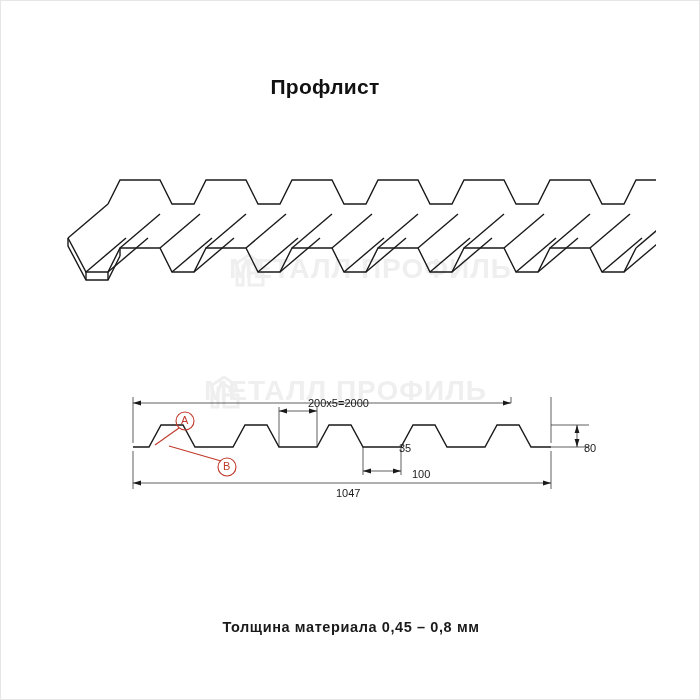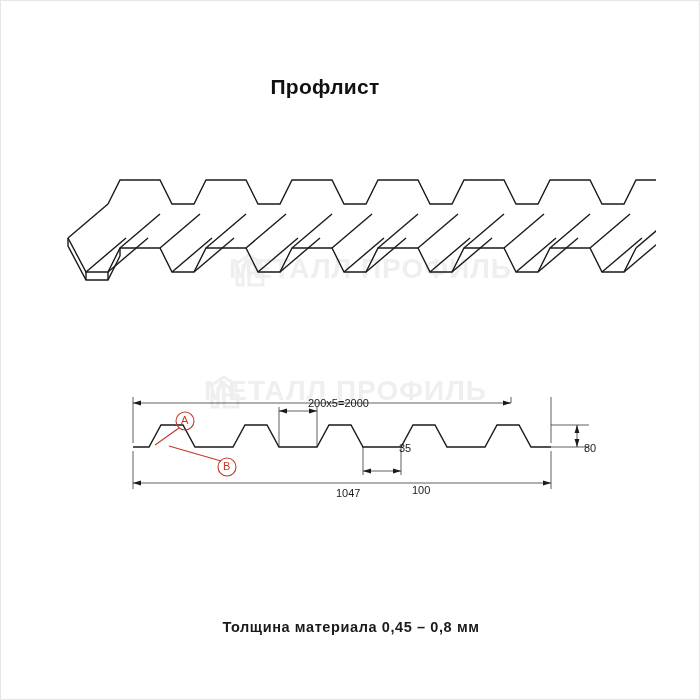--- a/index.html
+++ b/index.html
@@ -299,17 +299,17 @@
       </g>
     </svg>
 
     <div class="lbl" style="left:70px; top:31px; color:#c0392b; font-size:11px;">A</div>
     <div class="lbl" style="left:112px; top:77px; color:#c0392b; font-size:11px;">B</div>
   </div>
 
   <div class="lbl" style="position:absolute; left:307px; top:396px;">200х5=2000</div>
   <div class="lbl" style="position:absolute; left:398px; top:405px;margin-top:36px;">35</div>
   <div class="lbl" style="position:absolute; left:335px; top:486px;">1047</div>
-  <div class="lbl" style="position:absolute; left:411px; top:483px;">100</div>
+  <div class="lbl" style="position:absolute; left:411px; top:467px;">100</div>
   <div class="lbl" style="position:absolute; left:583px; top:441px;">80</div>
 
   <div class="footer-note">Толщина материала 0,45 – 0,8 мм</div>
 </div>
 
 </body></html>

